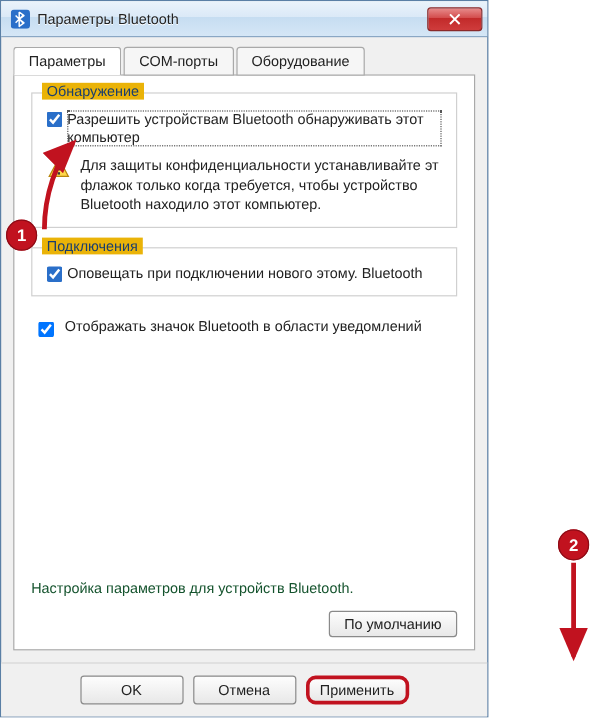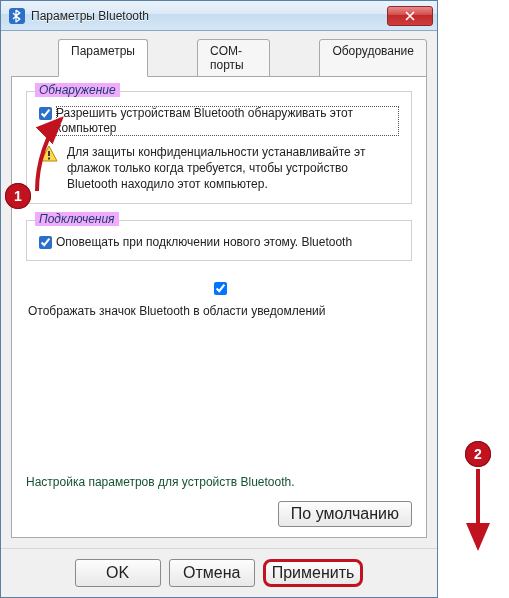--- a/index.html
+++ b/index.html
@@ -6,21 +6,21 @@
   body {
     margin: 0;
     font-family: "Segoe UI", Tahoma, sans-serif;
     font-size: 12px;
     background: #fff;
     width: 509px;
     height: 598px;
     overflow: hidden;
   }
   .window {
-    width: 438px;
+    width: 407px;
     height: 598px;
     border: 1px solid #5a7fa5;
     background: #f0f0f0;
     display: flex;
     flex-direction: column;
     position: relative;
   }
   
   .titlebar {
     height: 30px;
@@ -66,21 +66,20 @@
     z-index: 2;
   }
   .tab {
     padding: 4px 12px 4px 12px;
     background: #f6f6f6;
     border: 1px solid #a9a9a9;
     border-bottom: 1px solid #a9a9a9;
     border-radius: 3px 3px 0 0;
     color: #222;
     cursor: pointer;
-    margin-left: 47px;
   }
   .tab.active {
     background: #fff;
     border-bottom: 1px solid #fff;
   }
   .tabpage {
     flex: 1;
     background: #fff;
     border: 1px solid #a9a9a9;
     padding: 14px 14px 10px 14px;
@@ -92,25 +91,24 @@
   .group {
     border: 1px solid #d0d0d0;
     padding: 14px 12px 10px 12px;
     margin-bottom: 16px;
     position: relative;
   }
   .group-legend {
     position: absolute;
     top: -9px;
     left: 8px;
-    background: #f0abfc;
+    background: #eab308;
     padding: 0 4px;
     color: #1a3e6e;
     font-size: 12px;
-    font-style: italic;
   }
   .chk-row {
     display: flex;
     align-items: flex-start;
     gap: 4px;
     margin-bottom: 8px;
   }
   .chk-row input[type="checkbox"] {
     margin: 1px 0 0 0;
     width: 13px; height: 13px;
@@ -125,42 +123,41 @@
     gap: 8px;
     margin-top: 2px;
     justify-content: center;
   }
   .warn-icon { width: 20px; height: 20px; flex-shrink: 0; }
   .warn-text { color: #222; line-height: 1.35; }
   .single-chk {
     display: flex;
     gap: 6px;
     margin: 2px 0 22px 2px;
-    flex-direction: column;
   }
   .link {
     color: #14532d;
     cursor: pointer;
     margin-top: auto;
     align-self: flex-start;
   }
   .defaults-row {
     display: flex;
     justify-content: flex-end;
     margin-top: 12px;
   }
   .btn {
     min-width: 86px;
     padding: 3px 12px;
     background: linear-gradient(to bottom, #fdfdfd, #e8e8e8);
     border: 1px solid #8a8a8a;
     border-radius: 3px;
     color: #222;
     font-family: inherit;
-    font-size: 16px;
+    font-size: 12px;
     cursor: pointer;
   }
   
   .footer {
     border-top: 1px solid #d6d6d6;
     padding: 10px 10px 10px 10px;
     display: flex;
     justify-content: center;
     gap: 8px;
     background: #f0f0f0;

